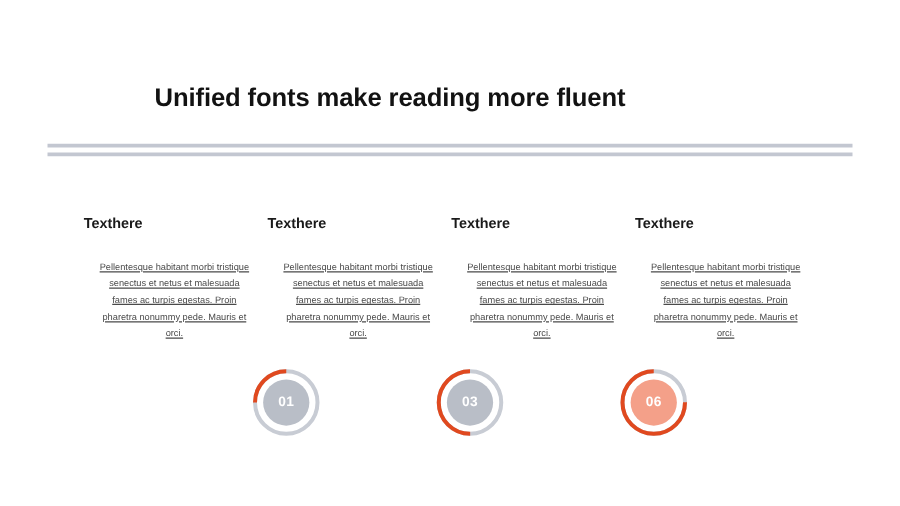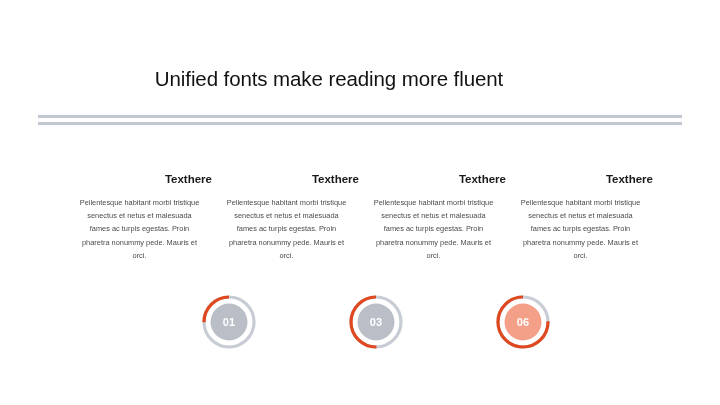--- a/index.html
+++ b/index.html
@@ -22,25 +22,24 @@
     background: #ffffff;
   }
 
   .slide-title {
     position: absolute;
     top: 66px;
     left: 0;
     width: 624px;
     text-align: center;
     font-size: 20.5px;
-    font-weight: normal;
+    font-weight: bold;
     color: #121212;
     letter-spacing: -0.1px;
     line-height: 26px;
-    margin-left: 17px;
   }
 
   .divider-group {
     position: absolute;
     left: 38px;
     top: 114px;
     width: 644px;
     height: 12px;
   }
   .divider-line {
@@ -62,39 +61,40 @@
     flex-direction: row;
     align-items: flex-start;
     justify-content: center;
   }
 
   .column {
     width: 145px;
     margin: 0 1px;
     display: flex;
     flex-direction: column;
-    align-items: flex-end;
+    align-items: flex-start;
   }
 
   .col-heading {
     font-size: 11.5px;
     font-weight: bold;
     color: #1a1a1a;
     text-align: center;
     margin-bottom: 10px;
     line-height: 14px;
   }
 
   .col-body {
     font-size: 7.4px;
     color: #4a4a4a;
     text-align: center;
     line-height: 13.2px;
     width: 124px;
-    margin: 0 auto;
+    margin: 11px auto;
+    text-decoration: underline;
   }
 
   .badge-row {
     position: absolute;
     top: 294px;
     left: 0;
     width: 720px;
     display: flex;
     flex-direction: row;
     align-items: flex-start;

